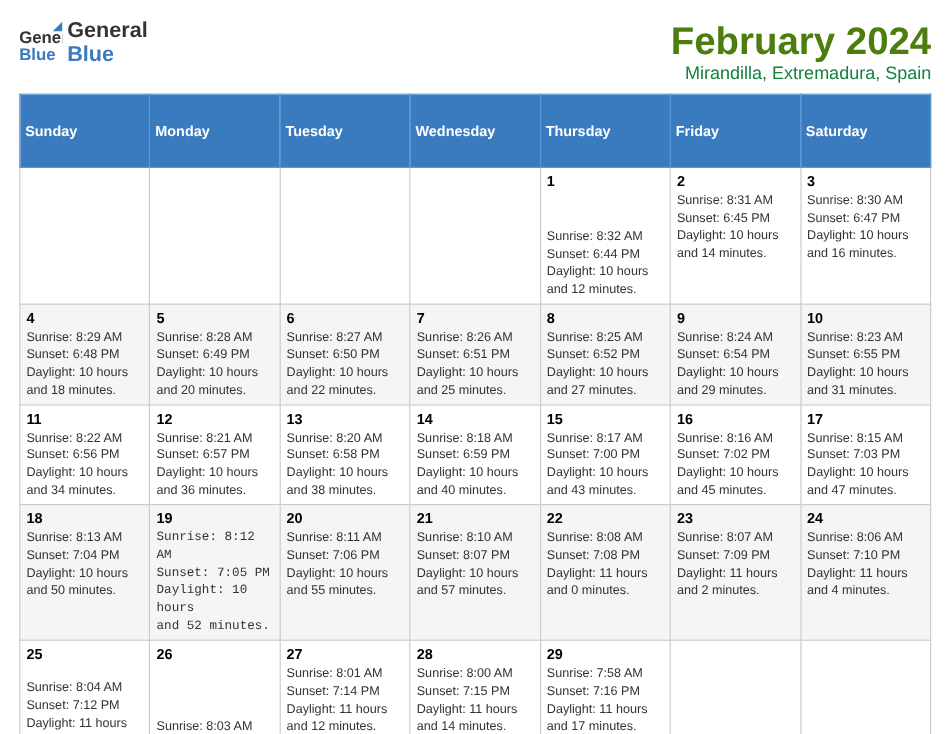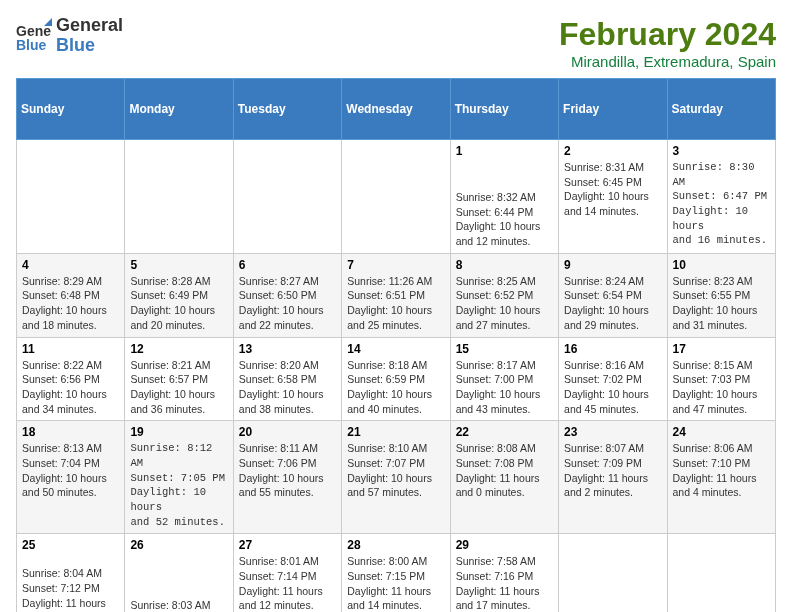--- a/index.html
+++ b/index.html
@@ -125,21 +125,21 @@
         </td>
         <td>
           <span class="day-num">2</span>
           <div class="day-info" style="white-space: pre-line;">Sunrise: 8:31 AM
 Sunset: 6:45 PM
 Daylight: 10 hours
 and 14 minutes.</div>
         </td>
         <td>
           <span class="day-num">3</span>
-          <div class="day-info" style="white-space: pre-line; font-family: Liberation Mono, monospace;">Sunrise: 8:30 AM
+          <div class="day-info" style="white-space: pre-line;">Sunrise: 8:30 AM
 Sunset: 6:47 PM
 Daylight: 10 hours
 and 16 minutes.</div>
         </td>
       </tr>
       <tr>
         <td>
           <span class="day-num">4</span>
           <div class="day-info" style="white-space: pre-line;">Sunrise: 8:29 AM
 Sunset: 6:48 PM
@@ -155,21 +155,21 @@
         </td>
         <td>
           <span class="day-num">6</span>
           <div class="day-info" style="white-space: pre-line;">Sunrise: 8:27 AM
 Sunset: 6:50 PM
 Daylight: 10 hours
 and 22 minutes.</div>
         </td>
         <td>
           <span class="day-num">7</span>
-          <div class="day-info" style="white-space: pre-line;">Sunrise: 11:26 AM
+          <div class="day-info" style="white-space: pre-line;">Sunrise: 8:26 AM
 Sunset: 6:51 PM
 Daylight: 10 hours
 and 25 minutes.</div>
         </td>
         <td>
           <span class="day-num">8</span>
           <div class="day-info" style="white-space: pre-line;">Sunrise: 8:25 AM
 Sunset: 6:52 PM
 Daylight: 10 hours
 and 27 minutes.</div>
@@ -258,21 +258,21 @@
         <td>
           <span class="day-num">20</span>
           <div class="day-info" style="white-space: pre-line;">Sunrise: 8:11 AM
 Sunset: 7:06 PM
 Daylight: 10 hours
 and 55 minutes.</div>
         </td>
         <td>
           <span class="day-num">21</span>
           <div class="day-info" style="white-space: pre-line;">Sunrise: 8:10 AM
-Sunset: 7:07 PM
+Sunset: 8:07 PM
 Daylight: 10 hours
 and 57 minutes.</div>
         </td>
         <td>
           <span class="day-num">22</span>
           <div class="day-info" style="white-space: pre-line;">Sunrise: 8:08 AM
 Sunset: 7:08 PM
 Daylight: 11 hours
 and 0 minutes.</div>
         </td>

